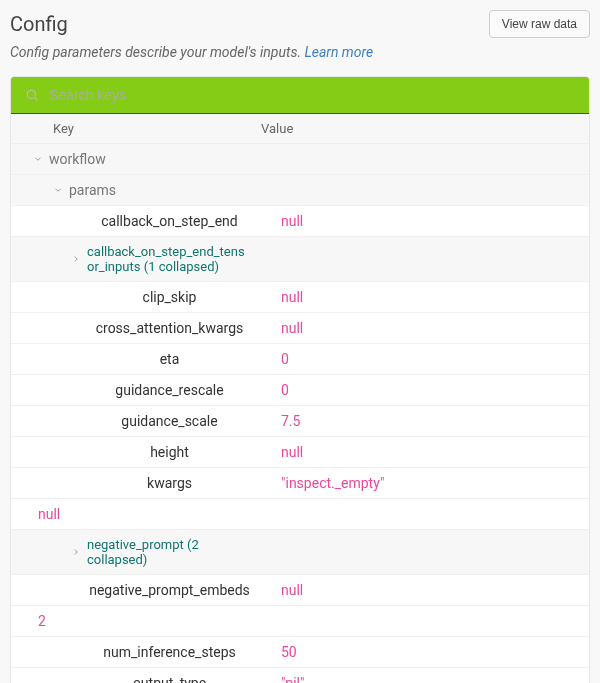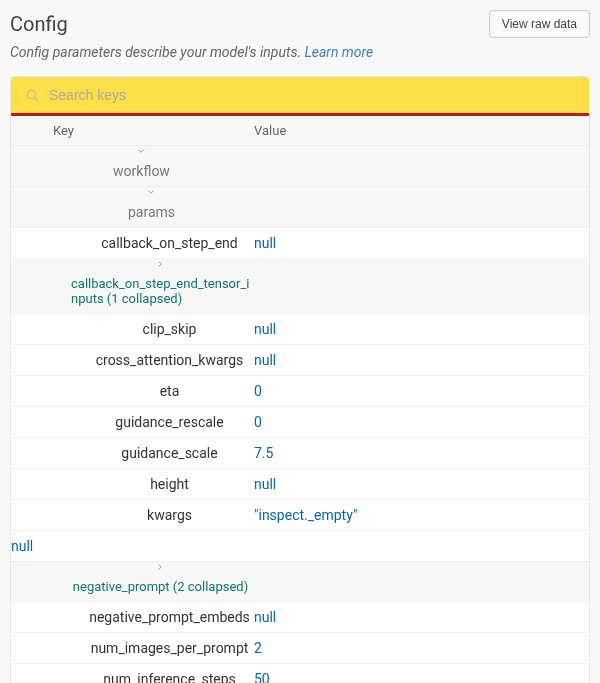--- a/index.html
+++ b/index.html
@@ -42,22 +42,22 @@
     .panel {
       border: 1px solid #e6e6e6;
       border-radius: 4px;
       background: #fff;
       overflow: hidden;
     }
     .search-row {
       display: flex;
       align-items: center;
       padding: 10px 14px;
-      border-bottom: 3px solid #b91c1c;
-      background: #fde047;
+      border-bottom: 1px solid #b91c1c;
+      background: #84cc16;
     }
     .search-icon {
       width: 14px; height: 14px;
       margin-right: 10px;
       color: #bbb;
       flex-shrink: 0;
     }
     .search-input {
       border: none;
       outline: none;
@@ -68,49 +68,48 @@
     }
     .search-input::placeholder { color: #aaa; }
     .columns {
       display: flex;
       background: #f7f7f7;
       border-bottom: 1px solid #eee;
       font-size: 13px;
       color: #666;
     }
     .col-key { width: 243px; padding: 7px 0 7px 42px; }
-    .col-val { flex: 1; padding: 7px 0; }
+    .col-val { flex: 1; padding: 7px 0; margin-left: 7px; }
     .rows { }
     .row {
       display: flex;
       align-items: center;
       border-bottom: 1px solid #f0f0f0;
       font-size: 14px;
       min-height: 30px;
     }
     .row.group { background: #f7f7f7; color: #777; }
     .row.leaf { background: #fff; color: #333; }
     .key-cell {
       width: 243px;
       display: flex;
       align-items: center;
-      flex-direction: column;
-    }
-    .val-cell { flex: 1; color: #0369a1; padding: 7px 4px 7px 0; }
+    }
+    .val-cell { flex: 1; color: #ec4899; padding: 7px 4px 7px 0; margin-left: 27px; }
     .chev {
       width: 10px; height: 10px;
       flex-shrink: 0;
       color: #888;
       margin-right: 6px;
     }
     .chev.right { transform: rotate(-90deg); }
     .indent-1 .key-cell { padding-left: 22px; }
     .indent-2 .key-cell { padding-left: 42px; }
     .indent-3 .key-cell { padding-left: 60px; }
-    .indent-3.leaf .key-cell { padding-left: 78px; }
+    .indent-3.leaf .key-cell { padding-left: 78px; justify-content: center; }
     .key-text { color: #333; padding: 7px 4px 7px 0; word-break: break-word; }
     .group .key-text { color: #777; }
     .collapsed-row .key-text { color: #0f766e; font-size: 13px; }
   </style>
 </head>
 <body>
 
 <div class="page">
   <div class="header-row">
     <div class="title">Config</div>
@@ -237,23 +236,20 @@
       </div>
 
       <div class="row leaf indent-3">
         <div class="key-cell">
             <span class="key-text">negative_prompt_embeds</span>
           </div>
         <div class="val-cell">null</div>
       </div>
 
       <div class="row leaf indent-3">
-        <div class="key-cell">
-            <span class="key-text">num_images_per_prompt</span>
-          </div>
         <div class="val-cell">2</div>
       </div>
 
       <div class="row leaf indent-3">
         <div class="key-cell">
             <span class="key-text">num_inference_steps</span>
           </div>
         <div class="val-cell">50</div>
       </div>
 

